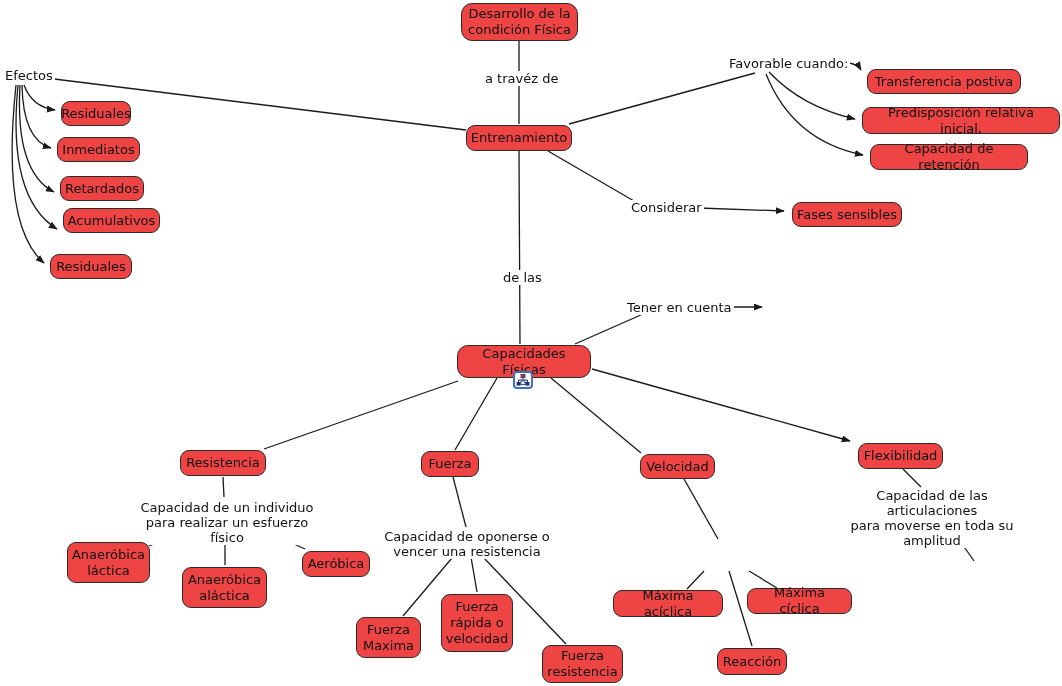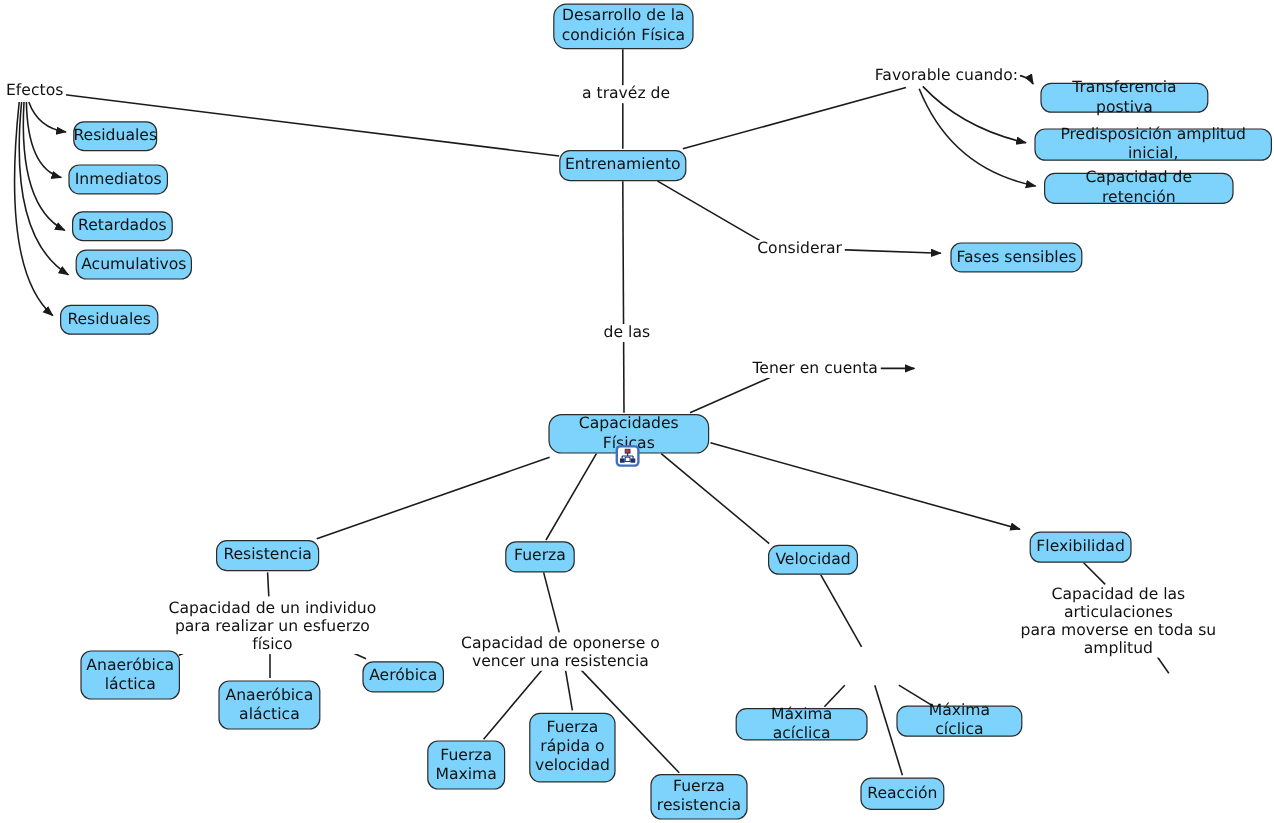--- a/index.html
+++ b/index.html
@@ -6,21 +6,21 @@
   #canvas{
     position:relative;width:1062px;height:686px;background:#ffffff;
     font-family:"DejaVu Sans","Liberation Sans",sans-serif;color:#111;
     overflow:hidden;
   }
   #wires{position:absolute;left:0;top:0;width:1062px;height:686px;z-index:0;}
   .node{
     position:absolute;z-index:2;box-sizing:border-box;
     display:flex;align-items:center;justify-content:center;
     text-align:center;white-space:pre-line;
-    background:#7dd3fc;border:1px solid #2b2b2b;border-radius:9px;
+    background:#ef4444;border:1px solid #2b2b2b;border-radius:9px;
     font-size:13px;line-height:16px;padding:1px 4px;
   }
   .node.big{border-radius:11px;}
   .lbl{
     position:absolute;z-index:1;background:#ffffff;
     font-size:13px;line-height:15px;white-space:pre-line;padding:0 2px;
   }
   .lbl.center{text-align:center;}
   .res-icon{
     position:absolute;z-index:3;left:513px;top:371px;width:20px;height:18px;
@@ -82,22 +82,22 @@
   <div class="node big" style="left:461px;top:3px;width:117px;height:38px">Desarrollo de la
 condición Física</div>
   <div class="node" style="left:466px;top:125px;width:106px;height:26px">Entrenamiento</div>
 
   <div class="node" style="left:61px;top:101px;width:70px;height:25px">Residuales</div>
   <div class="node" style="left:57px;top:137px;width:83px;height:25px">Inmediatos</div>
   <div class="node" style="left:60px;top:176px;width:84px;height:25px">Retardados</div>
   <div class="node" style="left:63px;top:208px;width:97px;height:25px">Acumulativos</div>
   <div class="node" style="left:50px;top:254px;width:82px;height:25px">Residuales</div>
 
-  <div class="node" style="left:867px;top:69px;width:140px;height:25px">Transferencia postiva</div>
-  <div class="node" style="left:862px;top:107px;width:198px;height:27px">Predisposición amplitud inicial,</div>
+  <div class="node" style="left:867px;top:69px;width:154px;height:25px">Transferencia postiva</div>
+  <div class="node" style="left:862px;top:107px;width:198px;height:27px">Predisposición relativa inicial,</div>
   <div class="node" style="left:870px;top:144px;width:158px;height:26px">Capacidad de retención</div>
   <div class="node" style="left:792px;top:202px;width:110px;height:25px">Fases sensibles</div>
 
 
   <div class="node big" style="left:457px;top:345px;width:134px;height:33px">Capacidades Físicas</div>
   <div class="res-icon">
     <svg width="14" height="12" viewBox="0 0 14 12">
       <rect x="5" y="0" width="4" height="3.6" fill="#c0392b" stroke="#1d2f6f" stroke-width="0.8"></rect>
       <path d="M7,3.6 L7,6 M2.5,6 L11.5,6 M2.5,6 L2.5,8 M11.5,6 L11.5,8" stroke="#1d2f6f" stroke-width="1" fill="none"></path>
       <rect x="0.6" y="8" width="4" height="3.6" fill="#1d2f6f"></rect>

